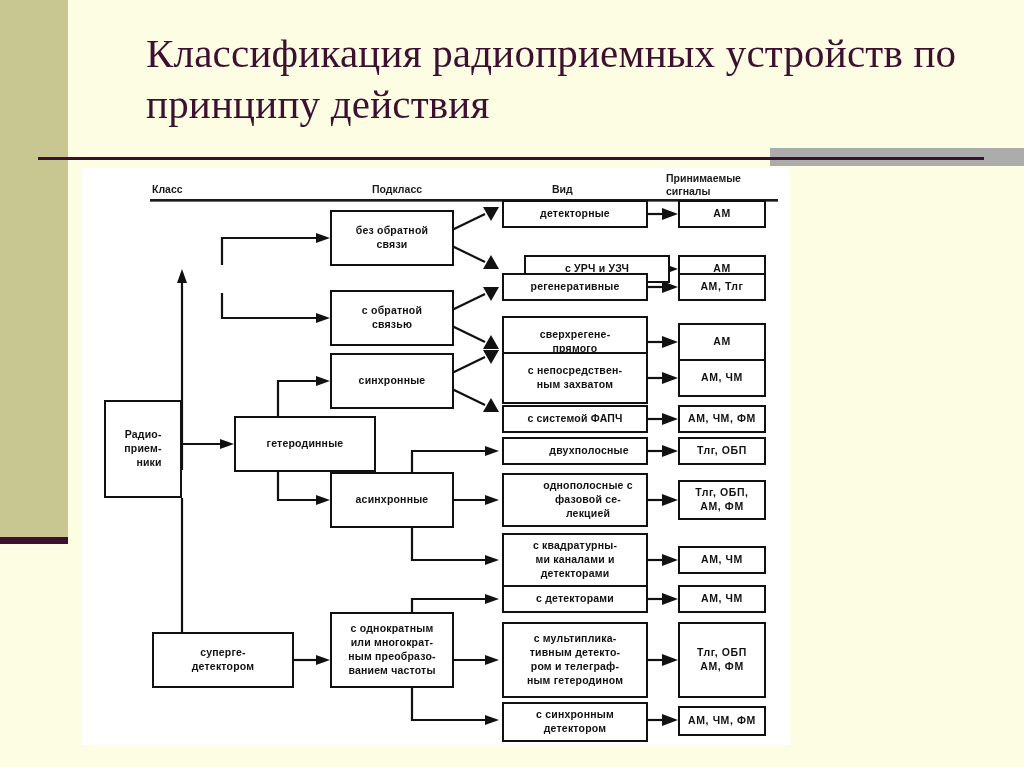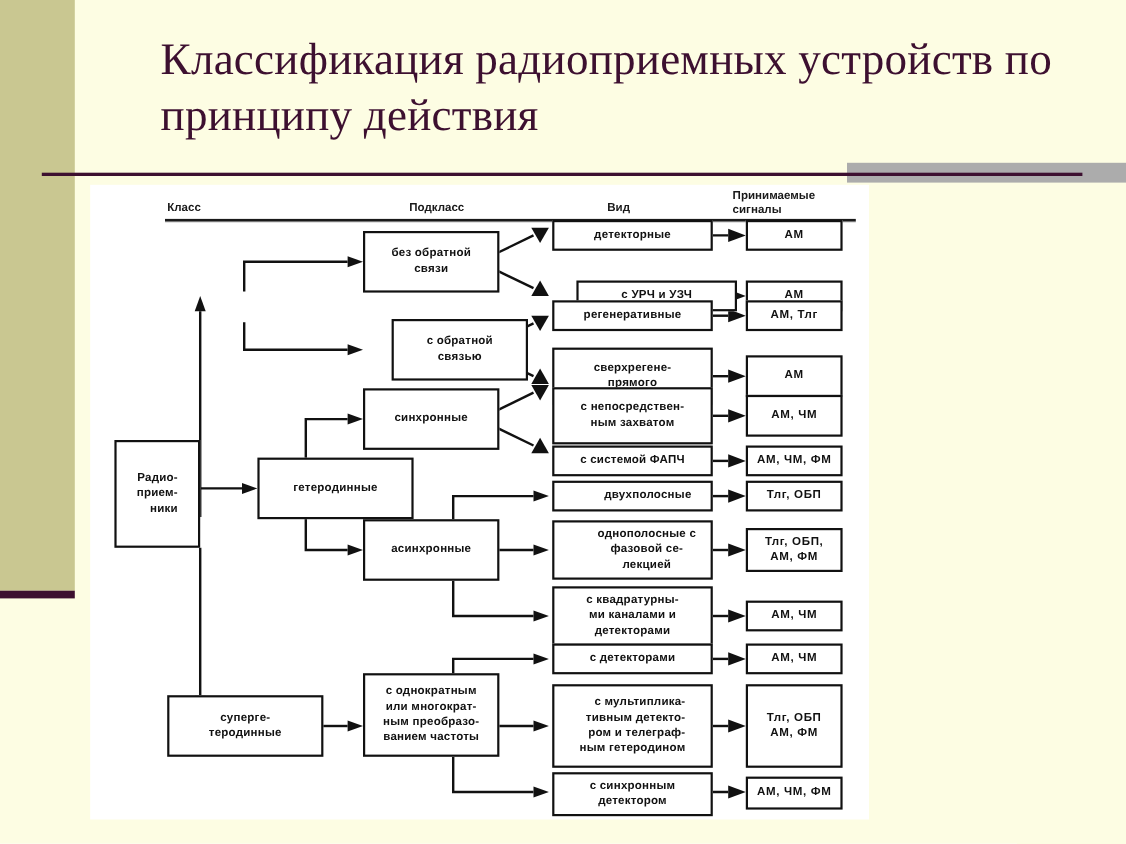--- a/index.html
+++ b/index.html
@@ -180,25 +180,25 @@
   <div class="col-header" style="left:470px;top:15px;width:110px;">Вид</div>
   <div class="col-header" style="left:584px;top:4px;width:122px;">Принимаемые
 сигналы</div>
 
   <div class="node" style="left:22px;top:232px;width:78px;height:98px;text-align:right;">Радио-
 прием-
 ники</div>
 
   <div class="node" style="left:152px;top:248px;width:142px;height:56px;">гетеродинные</div>
   <div class="node" style="left:70px;top:464px;width:142px;height:56px;">суперге-
-теродинные</div>
+детектором</div>
 
   <div class="node" style="left:248px;top:42px;width:124px;height:56px;">без  обратной
 связи</div>
-  <div class="node" style="left:248px;top:122px;width:124px;height:56px;margin-left:26px;">с  обратной
+  <div class="node" style="left:248px;top:122px;width:124px;height:56px;">с  обратной
 связью</div>
   <div class="node" style="left:248px;top:185px;width:124px;height:56px;">синхронные</div>
   <div class="node" style="left:248px;top:304px;width:124px;height:56px;">асинхронные</div>
   <div class="node" style="left:248px;top:444px;width:124px;height:76px;">с  однократным
 или  многократ-
 ным  преобразо-
 ванием  частоты</div>
 
   <div class="node" style="left:420px;top:32px;width:146px;height:28px;">детекторные</div>
   <div class="node sig" style="left:596px;top:32px;width:88px;height:28px;">АМ</div>
@@ -230,21 +230,21 @@
 АМ,  ФМ</div>
 
   <div class="node" style="left:420px;top:365px;width:146px;height:54px;">с  квадратурны-
 ми  каналами  и
 детекторами</div>
   <div class="node sig" style="left:596px;top:378px;width:88px;height:28px;">АМ,  ЧМ</div>
 
   <div class="node" style="left:420px;top:417px;width:146px;height:28px;">с  детекторами</div>
   <div class="node sig" style="left:596px;top:417px;width:88px;height:28px;">АМ,  ЧМ</div>
 
-  <div class="node" style="left:420px;top:454px;width:146px;height:76px;text-align:right;">с  мультиплика-
+  <div class="node" style="left:420px;top:454px;width:146px;height:76px;">с  мультиплика-
 тивным  детекто-
 ром  и  телеграф-
 ным  гетеродином</div>
   <div class="node sig" style="left:596px;top:454px;width:88px;height:76px;">Тлг,  ОБП
 АМ,  ФМ</div>
 
   <div class="node" style="left:420px;top:534px;width:146px;height:40px;">с  синхронным
 детектором</div>
   <div class="node sig" style="left:596px;top:538px;width:88px;height:30px;">АМ,  ЧМ,  ФМ</div>
 

